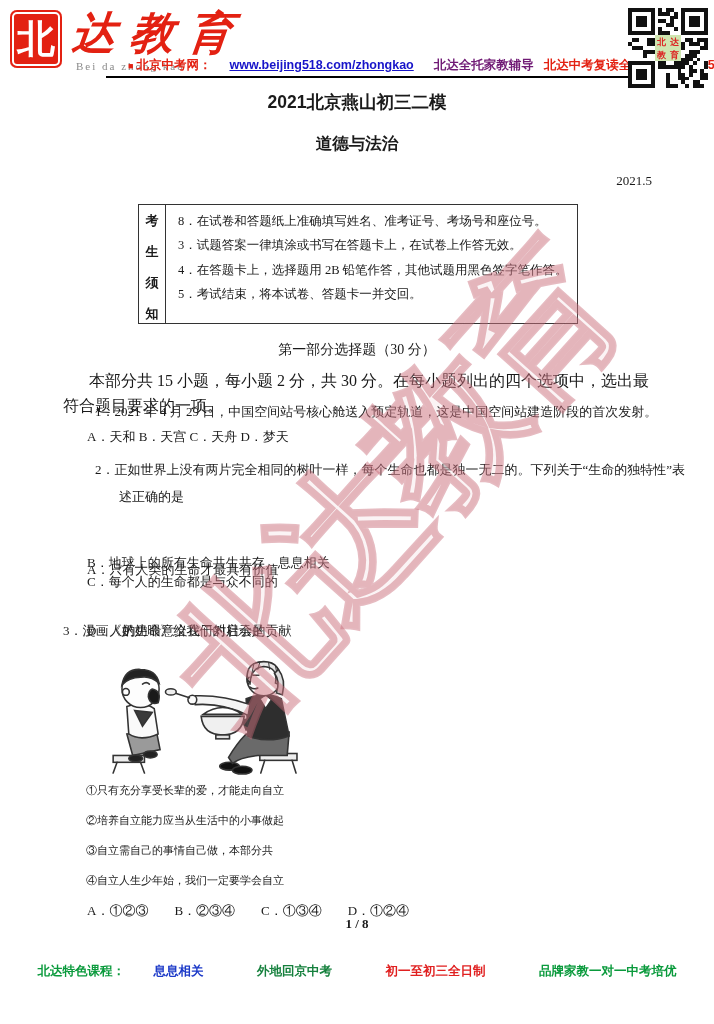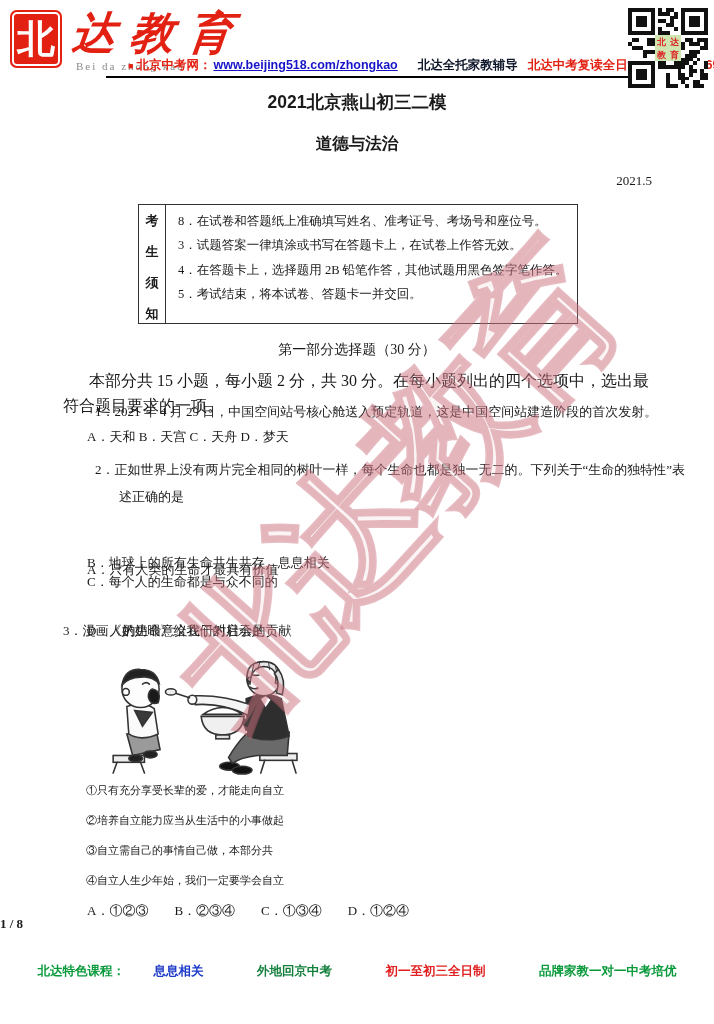--- a/index.html
+++ b/index.html
@@ -21,21 +21,21 @@
     font-size:44px; font-weight:900; font-style:italic; letter-spacing:14px;
     font-family:"Liberation Serif", cursive, serif; transform:skewX(-6deg); white-space:nowrap;
   }
   .pinyin { position:absolute; left:76px; top:60px; color:#8a8a8a; font-size:11px; letter-spacing:2px; font-family:"Liberation Serif", serif; }
   .info-line {
     position:absolute; left:128px; top:57px; display:flex; align-items:baseline;
     font-size:12.5px; font-weight:bold; white-space:nowrap;
     font-family:"Liberation Sans", sans-serif;
   }
   .info-line .bullet { font-size:9px; margin-right:3px; }
-  .info-line .url { text-decoration:underline; margin:0 10px 0 2px; cursor:pointer; }
+  .info-line .url { text-decoration:underline; margin:0 10px 0 18px; cursor:pointer; }
   .info-line .tag { margin-left:10px; }
   .header-rule { position:absolute; left:106px; top:76px; width:526px; height:2px; background:#000; }
   
   .qr-wrap { position:absolute; left:628px; top:8px; width:80px; height:80px; }
   .qr-wrap svg { width:80px; height:80px; display:block; }
   .qr-center {
     position:absolute; left:27px; top:27px; width:26px; height:26px;
     background:#cfe6b0; display:grid; grid-template-columns:1fr 1fr; place-items:center;
   }
   .qr-center span { color:#d22; font-size:9px; line-height:10px; font-weight:bold; }
@@ -51,21 +51,21 @@
   .notice-items { flex:1; padding:8px 8px 4px 12px; font-size:12.5px; }
   .notice-items div { margin-bottom:7.5px; line-height:1.35; }
   
   .sec-heading { position:absolute; top:341px; left:0; width:100%; text-align:center; font-size:14px; }
   .intro { position:absolute; top:369px; left:63px; width:590px; font-size:16px; text-indent:26px; line-height:1.55; }
   .stem { position:absolute; left:63px; width:592px; font-size:13px; line-height:27px; padding-left:24px; text-indent:-24px;margin-left:32px; }
   .optline { position:absolute; left:87px; font-size:13px; white-space:pre; }
   .optrow  { position:absolute; left:87px; font-size:13px; }
   .stmt    { position:absolute; left:86px; font-size:11px; }
   .q3stem  { position:absolute; left:63px; font-size:13px; }
-  .page-num { position:absolute; top:916px; left:0; width:100%; font-weight:bold; font-size:13px; }
+  .page-num { position:absolute; top:916px; left:0; width:100%; text-align:center; font-weight:bold; font-size:13px; }
   
   .footer { position:absolute; top:963px; left:0; width:100%; text-align:center;
     font-family:"Liberation Sans", sans-serif; font-weight:bold; font-size:12.5px; white-space:nowrap; }
   .footer span { margin:0 25px; }
   .footer .lbl { margin-right:0; }
   
   .watermark {
     position:absolute; left:95px; top:330px; width:600px; height:320px;
     display:flex; align-items:center; justify-content:center;
     transform:rotate(-48deg); pointer-events:none; z-index:5;
@@ -93,21 +93,21 @@
     <div class="seal">
       <span>北</span>
     </div>
     <div class="brand-script" style="color: rgb(227, 33, 18);">达教育</div>
     <div class="pinyin">Bei da zhong kao</div>
 
     <div class="info-line">
       <span class="bullet" style="color: rgb(227, 33, 18);">■</span>
       <span style="color: rgb(227, 33, 18);">北京中考网：</span>
       <span class="url" style="color: rgb(23, 20, 201);">www.beijing518.com/zhongkao</span>
-      <span class="tag" style="color: #0f172a;">北达全托家教辅导</span>
+      <span class="tag" style="color: #701a75;">北达全托家教辅导</span>
       <span class="tag" style="color: rgb(227, 33, 18);">北达中考复读全日制：</span>
       <span style="color: rgb(227, 33, 18);">010-62526900</span>
     </div>
     <div class="header-rule"></div>
 
     <div class="qr-wrap">
       <svg id="qr-svg" viewBox="0 0 21 21" shape-rendering="crispEdges">
           <rect x="0" y="0" width="21" height="21" fill="#ffffff"></rect>
           <rect x="8" y="0" width="1" height="1" fill="#111"></rect>
           <rect x="10" y="0" width="1" height="1" fill="#111"></rect>

